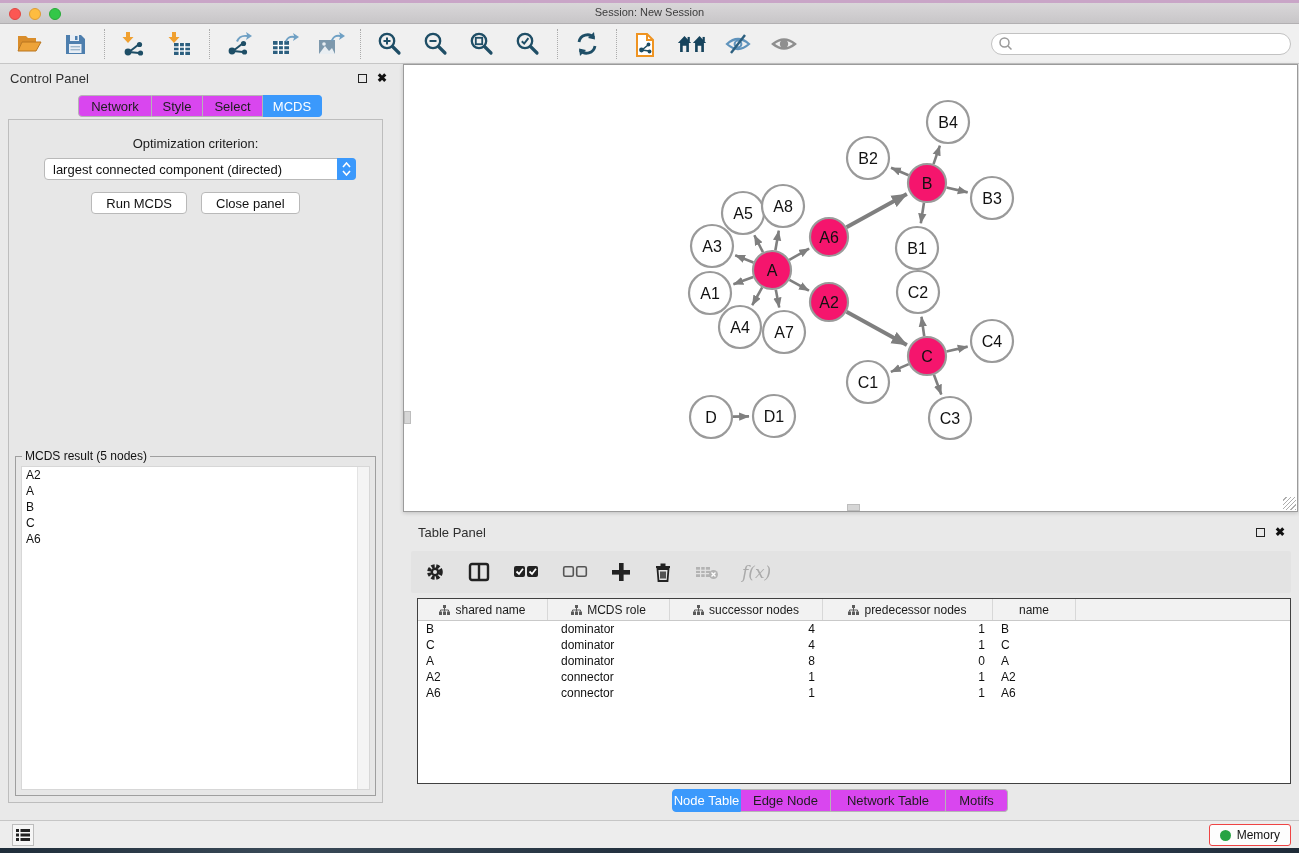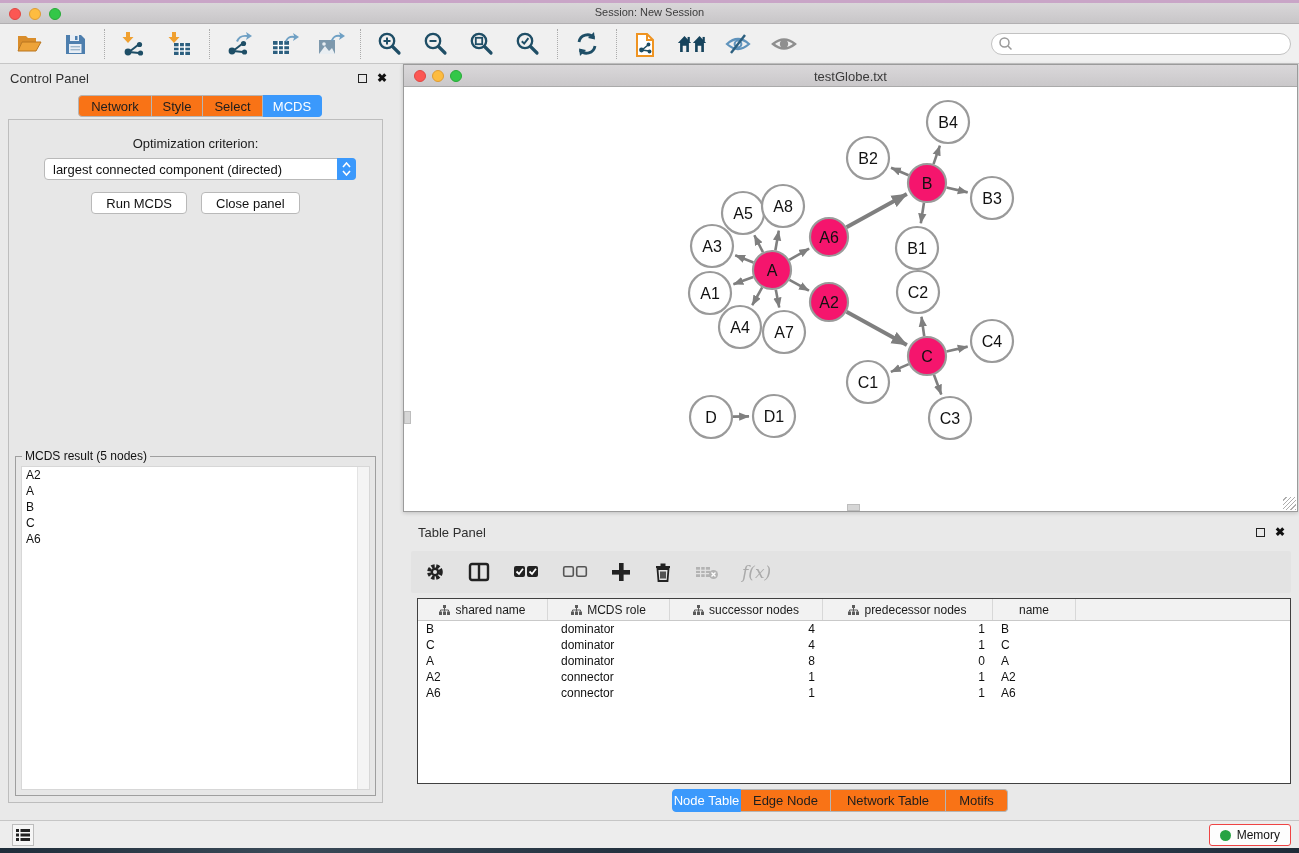--- a/index.html
+++ b/index.html
@@ -31,21 +31,21 @@
     background:#fff; border:1px solid #c2c2c2; border-radius:11px; display:flex; align-items:center; padding-left:6px; }
 
   
   .cp-title { position:absolute; left:10px; top:71px; font-size:13px; color:#2f2f2f; }
   .panel-ctl { position:absolute; display:flex; gap:10px; align-items:center; }
   .float-box { width:9px; height:9px; border:1.5px solid #222; background:transparent; }
   .close-x { font-size:12px; font-weight:bold; color:#111; line-height:10px; }
   .cp-controls { left:358px; top:73px; }
 
   .seg-bar { position:absolute; display:flex; }
-  .seg-btn { height:22px; background:#f97316; border:1px solid #b5b5b5; border-left:none;
+  .seg-btn { height:22px; background:#d946ef; border:1px solid #b5b5b5; border-left:none;
     font-size:13px; color:#1e1e1e; display:flex; align-items:center; justify-content:center;
     font-family:"Liberation Sans",sans-serif; }
   .seg-btn:first-child { border-left:1px solid #b5b5b5; border-radius:4px 0 0 4px; }
   .seg-btn:last-child { border-radius:0 4px 4px 0; }
   .seg-btn.active { background:#3b99fc; border-color:#3b99fc; color:#fff; }
   .cp-tabs { left:78px; top:95px; }
 
   .cp-box { position:absolute; left:8px; top:119px; width:375px; height:684px;
     background:#e7e7e7; border:1px solid #bdbdbd; }
   .opt-label { position:absolute; left:0; right:0; top:16px; text-align:center; font-size:13px; color:#1c1c1c; }
@@ -342,28 +342,20 @@
       <div class="mcds-item">A2</div>
           <div class="mcds-item">A</div>
           <div class="mcds-item">B</div>
           <div class="mcds-item">C</div>
           <div class="mcds-item">A6</div>
         </div>
     </div>
   </div>
 
   <div class="netwin">
-    <div class="netwin-titlebar">
-      <div class="netwin-lights">
-        <div class="light red"></div>
-        <div class="light yellow"></div>
-        <div class="light green"></div>
-      </div>
-      <div class="title">testGlobe.txt</div>
-    </div>
     <div class="net-canvas" id="net-canvas">
         <svg width="893" height="425" viewBox="0 0 893 425">
           <defs>
             <marker id="arrow" viewBox="0 0 10 8" refX="9.5" refY="4" markerWidth="4" markerHeight="3.4" orient="auto" markerUnits="strokeWidth">
               <path d="M0 0 L10 4 L0 8 z" fill="#7f7f7f"></path>
             </marker>
           </defs>
           <line x1="349.4304661822948" y1="175.57218647291793" x2="331.2119172721315" y2="168.2847669088526" stroke="#7f7f7f" stroke-width="2.6" marker-end="url(#arrow)"></line>
           <line x1="358.93085512558895" y1="165.17443938477828" x2="350.3364310930138" y2="148.28195076902716" stroke="#7f7f7f" stroke-width="2.6" marker-end="url(#arrow)"></line>
           <line x1="371.38782431198666" y1="163.28902218480494" x2="374.7652196100167" y2="143.63872226899383" stroke="#7f7f7f" stroke-width="2.6" marker-end="url(#arrow)"></line>

